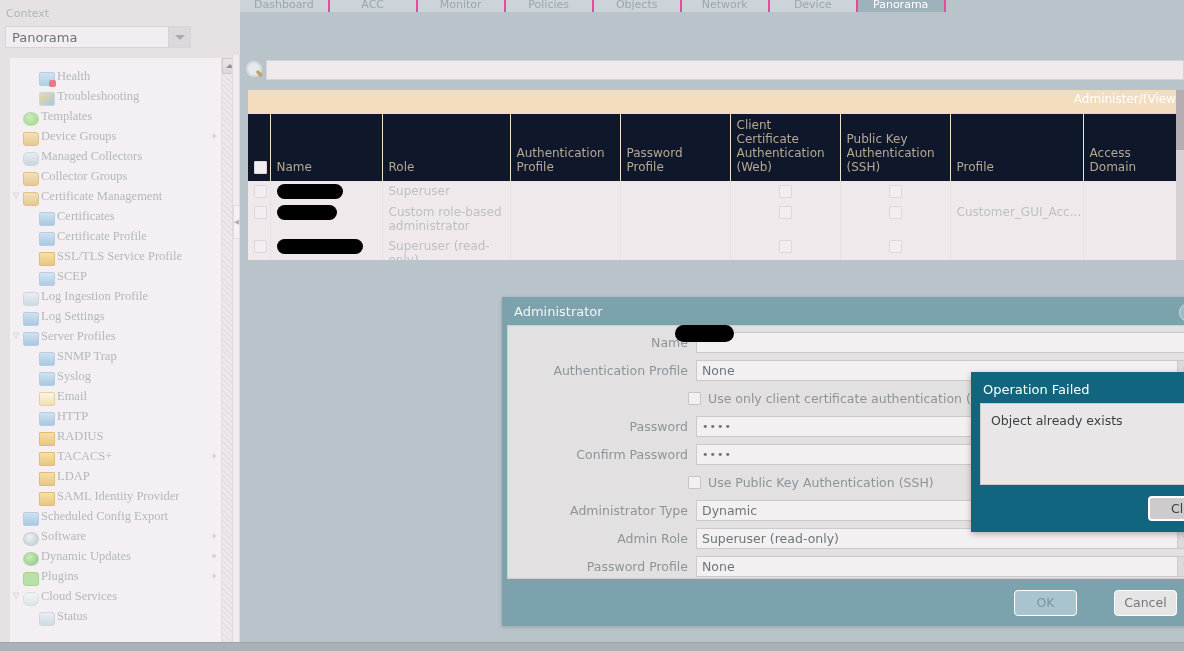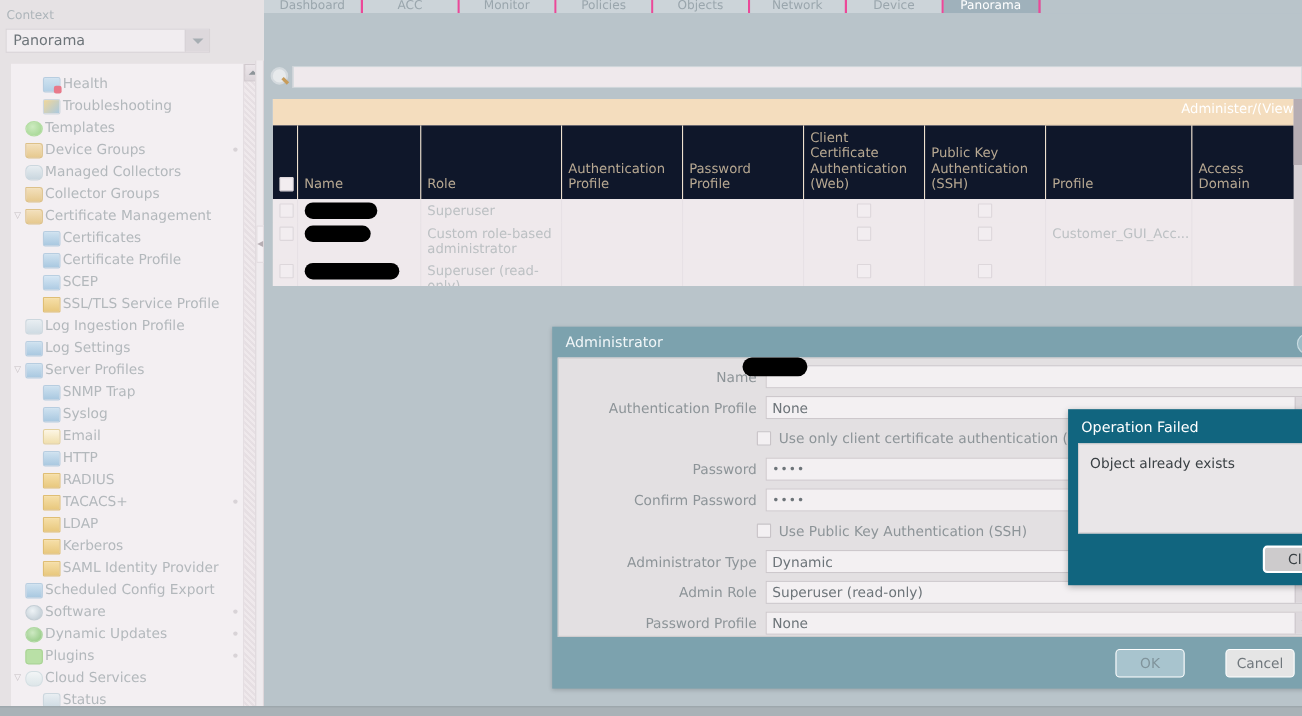--- a/index.html
+++ b/index.html
@@ -75,21 +75,21 @@
   .tree{
     position:absolute;left:0;top:0;width:212px;
     padding-top:8px;
   }
   .tree-item{
     position:relative;
     height:20px;line-height:20px;
     font-size:12.5px;
     color:#b3b8bc;
     white-space:nowrap;
-    display:flex;align-items:center;
+    display:flex;align-items:flex-end;font-family:Liberation Serif, serif;
   }
   .tree-item .twisty{
     width:12px;text-align:center;font-size:8px;color:#c6c0c4;flex:0 0 12px;
   }
   .tree-item .ti-icon{
     width:17px;height:15px;flex:0 0 17px;margin-right:2px;position:relative;
   }
   .tree-item .ti-label{overflow:hidden;text-overflow:ellipsis;}
   .tree-item .dot{
     position:absolute;right:6px;top:8px;width:4px;height:4px;border-radius:50%;
@@ -416,30 +416,30 @@
           <div class="tree-item lvl1">
             <span class="twisty"></span>
             <span class="ti-icon">
               <span class="ic doc"></span>
             </span>
             <span class="ti-label">Certificate Profile</span>
           </div>
           <div class="tree-item lvl1">
             <span class="twisty"></span>
             <span class="ti-icon">
+              <span class="ic lock"></span>
+            </span>
+            <span class="ti-label">SSL/TLS Service Profile</span>
+          </div>
+          <div class="tree-item lvl1">
+            <span class="twisty"></span>
+            <span class="ti-icon">
               <span class="ic scep"></span>
             </span>
             <span class="ti-label">SCEP</span>
-          </div>
-          <div class="tree-item lvl1">
-            <span class="twisty"></span>
-            <span class="ti-icon">
-              <span class="ic lock"></span>
-            </span>
-            <span class="ti-label">SSL/TLS Service Profile</span>
           </div>
           <div class="tree-item lvl0">
             <span class="twisty"></span>
             <span class="ti-icon">
               <span class="ic magnify"></span>
             </span>
             <span class="ti-label">Log Ingestion Profile</span>
           </div>
           <div class="tree-item lvl0">
             <span class="twisty"></span>
@@ -497,27 +497,20 @@
             </span>
             <span class="ti-label">TACACS+</span>
             <span class="dot"></span>
           </div>
           <div class="tree-item lvl1">
             <span class="twisty"></span>
             <span class="ti-icon">
               <span class="ic lock"></span>
             </span>
             <span class="ti-label">LDAP</span>
-          </div>
-          <div class="tree-item lvl1">
-            <span class="twisty"></span>
-            <span class="ti-icon">
-              <span class="ic lock"></span>
-            </span>
-            <span class="ti-label">Kerberos</span>
           </div>
           <div class="tree-item lvl1">
             <span class="twisty"></span>
             <span class="ti-icon">
               <span class="ic lock"></span>
             </span>
             <span class="ti-label">SAML Identity Provider</span>
           </div>
           <div class="tree-item lvl0">
             <span class="twisty"></span>

